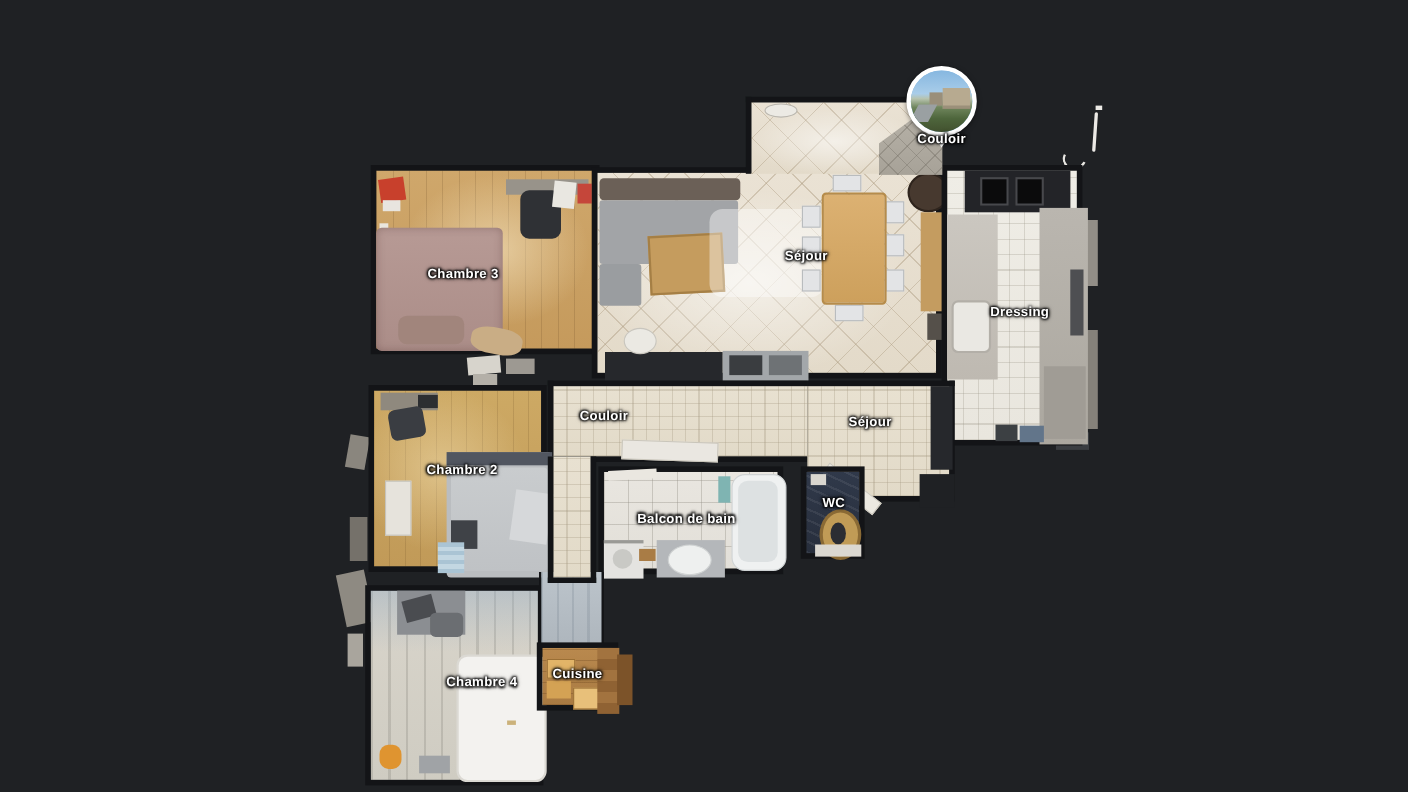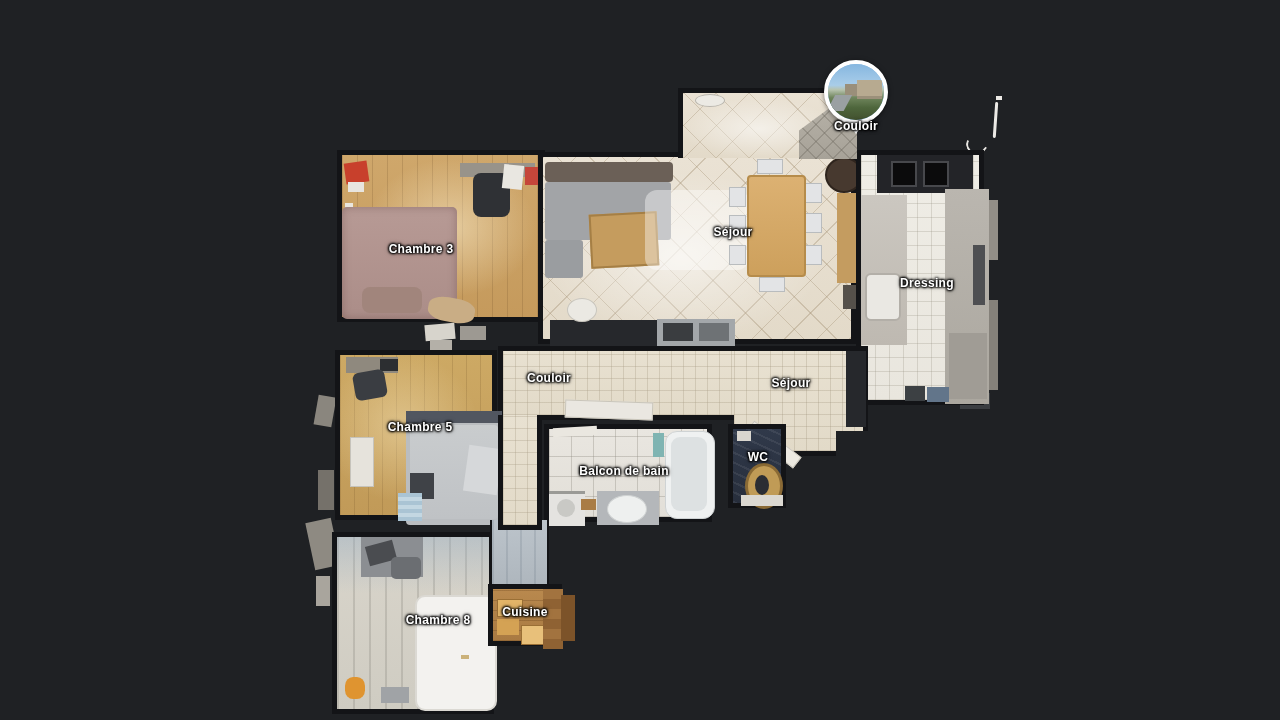--- a/index.html
+++ b/index.html
@@ -214,20 +214,20 @@
       <div class="pin-road"></div>
     </div>
     <div class="pin-tail"></div>
   </div>
 
   <div class="label" style="left:421px;top:249px;">Chambre 3</div>
   <div class="label" style="left:733px;top:232px;">Séjour</div>
   <div class="label" style="left:927px;top:283px;">Dressing</div>
   <div class="label" style="left:549px;top:378px;">Couloir</div>
   <div class="label" style="left:791px;top:383px;">Séjour</div>
-  <div class="label" style="left:420px;top:427px;">Chambre 5</div>
+  <div class="label" style="left:420px;top:427px;">Chambre 2</div>
   <div class="label" style="left:624px;top:471px;">Balcon de bain</div>
   <div class="label" style="left:758px;top:457px;">WC</div>
-  <div class="label" style="left:438px;top:620px;">Chambre 8</div>
+  <div class="label" style="left:438px;top:620px;">Chambre 4</div>
   <div class="label" style="left:525px;top:612px;">Cuisine</div>
   <div class="label" style="left:856px;top:126px;z-index:61;">Couloir</div>
 
 </div>
 
 </body></html>

